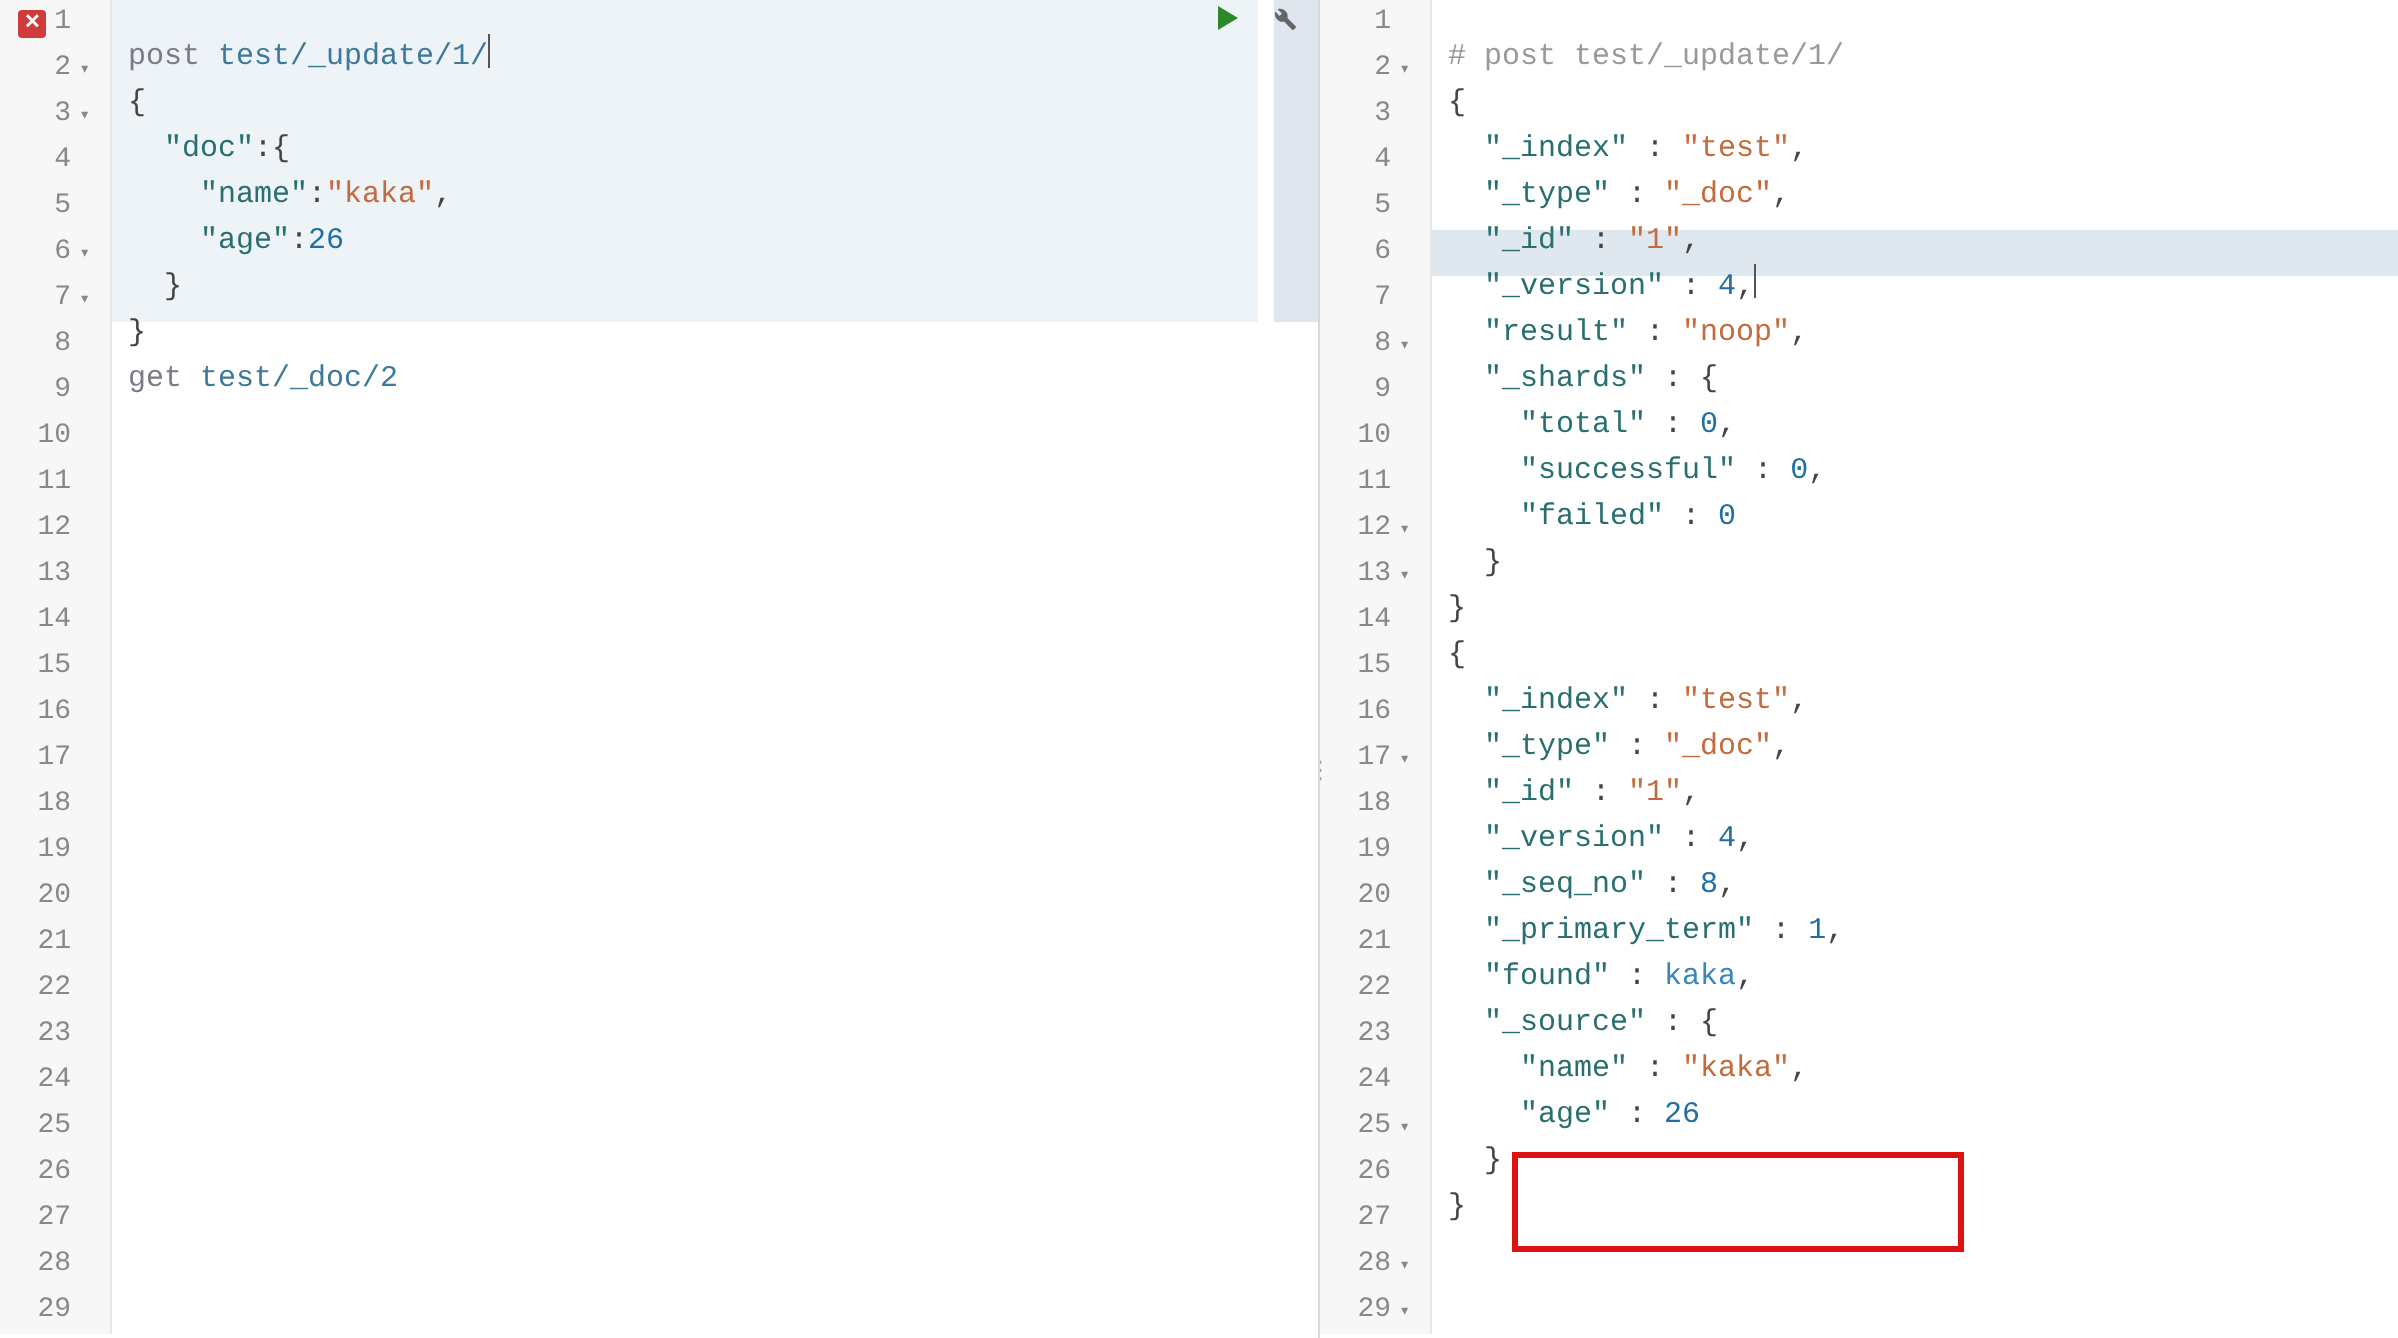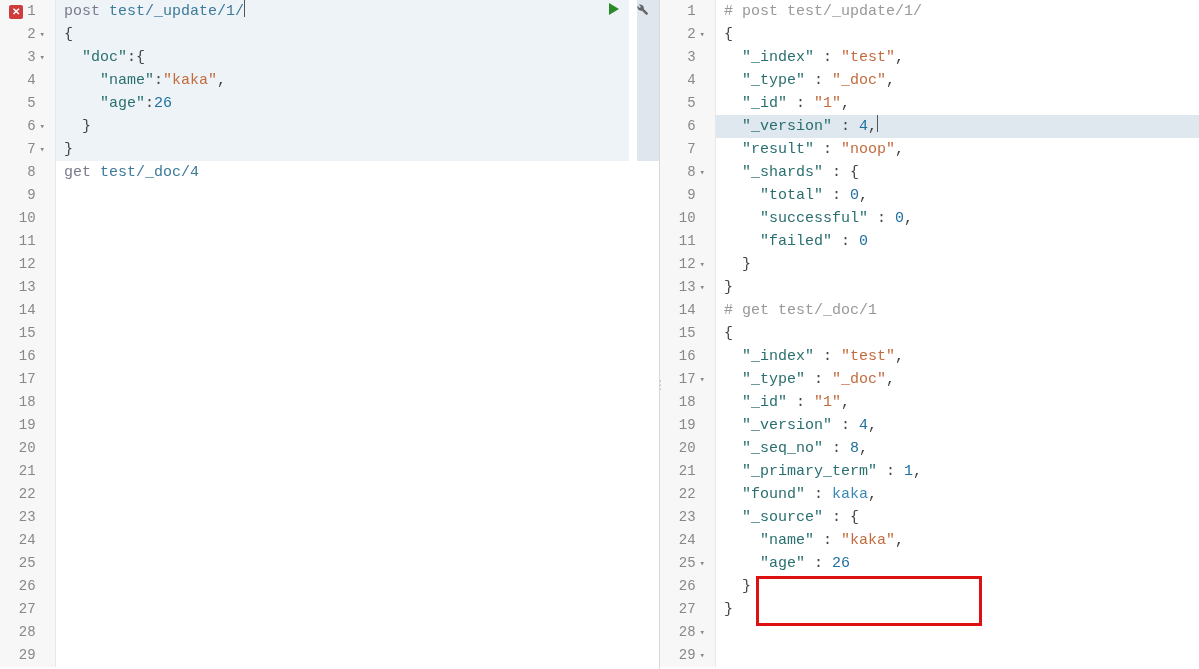--- a/index.html
+++ b/index.html
@@ -35,20 +35,21 @@
       color: #888;
       user-select: none;
       font-size: 14px;
       line-height: 23px;
     }
     .code-area {
       flex: 1;
       position: relative;
       padding-left: 8px;
       line-height: 23px;
+      margin-top: 17px;
     }
     .ed-row { display: flex; }
     .line {
       white-space: pre;
       position: relative;
     }
     .gut-line {
       height: 23px;
       white-space: pre;
       display: flex;
@@ -193,21 +194,21 @@
     <div class="code-area" id="code-left">
       <div class="lines-wrap">
           <div class="line"><span class="kw-method">post</span> <span class="kw-url">test/_update/1/</span><span class="cursor"></span></div>
           <div class="line"><span class="pun">{</span></div>
           <div class="line">  <span class="str-key">"doc"</span><span class="pun">:{</span></div>
           <div class="line">    <span class="str-key">"name"</span><span class="pun">:</span><span class="str-val">"kaka"</span><span class="pun">,</span></div>
           <div class="line">    <span class="str-key">"age"</span><span class="pun">:</span><span class="num">26</span></div>
           <div class="line">  <span class="pun">}</span></div>
           <div class="line"><span class="pun">}</span></div>
           <div class="line"><span class="pun"></span></div>
-          <div class="line"><span class="kw-method">get</span> <span class="kw-url">test/_doc/4</span></div>
+          <div class="line"><span class="kw-method">get</span> <span class="kw-url">test/_doc/2</span></div>
           <div class="line"><span class="pun"></span></div>
           <div class="line"><span class="pun"></span></div>
           <div class="line"><span class="pun"></span></div>
           <div class="line"><span class="pun"></span></div>
           <div class="line"><span class="pun"></span></div>
           <div class="line"><span class="pun"></span></div>
           <div class="line"><span class="pun"></span></div>
           <div class="line"><span class="pun"></span></div>
           <div class="line"><span class="pun"></span></div>
           <div class="line"><span class="pun"></span></div>
@@ -271,21 +272,20 @@
           <div class="line">  <span class="str-key">"_version"</span><span class="pun"> : </span><span class="num">4</span><span class="pun">,</span><span class="cursor"></span></div>
           <div class="line">  <span class="str-key">"result"</span><span class="pun"> : </span><span class="str-val">"noop"</span><span class="pun">,</span></div>
           <div class="line">  <span class="str-key">"_shards"</span><span class="pun"> : {</span></div>
           <div class="line">    <span class="str-key">"total"</span><span class="pun"> : </span><span class="num">0</span><span class="pun">,</span></div>
           <div class="line">    <span class="str-key">"successful"</span><span class="pun"> : </span><span class="num">0</span><span class="pun">,</span></div>
           <div class="line">    <span class="str-key">"failed"</span><span class="pun"> : </span><span class="num">0</span></div>
           <div class="line">  <span class="pun">}</span></div>
           <div class="line"><span class="pun">}</span></div>
           <div class="line"><span class="pun"></span></div>
           <div class="line"><span class="pun"></span></div>
-          <div class="line"><span class="comment"># get test/_doc/1</span></div>
           <div class="line"><span class="pun">{</span></div>
           <div class="line">  <span class="str-key">"_index"</span><span class="pun"> : </span><span class="str-val">"test"</span><span class="pun">,</span></div>
           <div class="line">  <span class="str-key">"_type"</span><span class="pun"> : </span><span class="str-val">"_doc"</span><span class="pun">,</span></div>
           <div class="line">  <span class="str-key">"_id"</span><span class="pun"> : </span><span class="str-val">"1"</span><span class="pun">,</span></div>
           <div class="line">  <span class="str-key">"_version"</span><span class="pun"> : </span><span class="num">4</span><span class="pun">,</span></div>
           <div class="line">  <span class="str-key">"_seq_no"</span><span class="pun"> : </span><span class="num">8</span><span class="pun">,</span></div>
           <div class="line">  <span class="str-key">"_primary_term"</span><span class="pun"> : </span><span class="num">1</span><span class="pun">,</span></div>
           <div class="line">  <span class="str-key">"found"</span><span class="pun"> : </span><span class="bool">kaka</span><span class="pun">,</span></div>
           <div class="line">  <span class="str-key">"_source"</span><span class="pun"> : {</span></div>
           <div class="line">    <span class="str-key">"name"</span><span class="pun"> : </span><span class="str-val">"kaka"</span><span class="pun">,</span></div>

